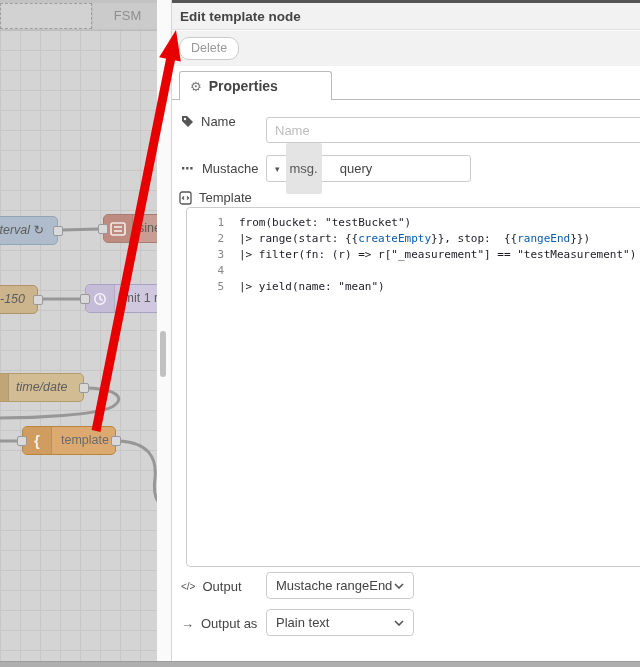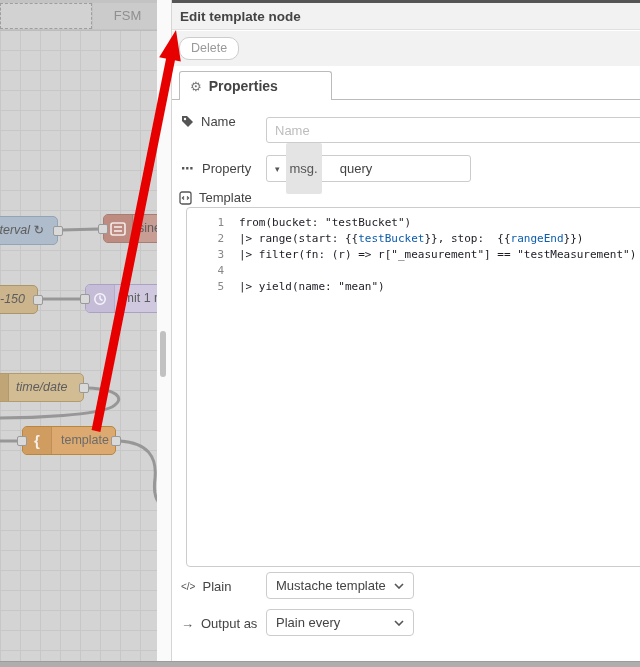--- a/index.html
+++ b/index.html
@@ -165,21 +165,21 @@
           <path fill="#555" d="M1 1h5l6 6-5 5-6-6z"></path>
           <circle cx="4" cy="4" r="1.2" fill="#fff"></circle>
         </svg>
     </span>
     <span>Name</span>
   </div>
   <input class="input-name" type="text" placeholder="Name" style="">
 
   <div class="formlabel" style="left:9px;top:161px;">
     <span class="licon" style="font-weight:bold;letter-spacing:1px;">⋯</span>
-    <span>Property</span>
+    <span>Mustache</span>
   </div>
   <div class="typedinput">
     <span class="caret">▾</span>
     <span class="chip">msg.</span>
     <span class="tival">query</span>
   </div>
 
   <div class="formlabel" style="left:7px;top:190px;">
     <span class="licon">
       <svg width="13" height="14" viewBox="0 0 13 14">
@@ -192,53 +192,53 @@
     <span>Template</span>
   </div>
   <div class="editor">
     <div>
         <div class="code-line">
           <span class="ln">1</span>
           <span class="code"><span>from(bucket: "testBucket")</span></span>
         </div>
         <div class="code-line">
           <span class="ln">2</span>
-          <span class="code"><span>|&gt; range(start: {{</span><span class="mustache">testBucket</span><span>}}, stop:  {{</span><span class="mustache">rangeEnd</span><span>}})</span></span>
+          <span class="code"><span>|&gt; range(start: {{</span><span class="mustache">createEmpty</span><span>}}, stop:  {{</span><span class="mustache">rangeEnd</span><span>}})</span></span>
         </div>
         <div class="code-line">
           <span class="ln">3</span>
           <span class="code"><span>|&gt; filter(fn: (r) =&gt; r["_measurement"] == "testMeasurement")</span></span>
         </div>
         <div class="code-line">
           <span class="ln">4</span>
         </div>
         <div class="code-line">
           <span class="ln">5</span>
           <span class="code"><span>|&gt; yield(name: "mean")</span></span>
         </div>
       </div>
   </div>
 
   <div class="formlabel" style="left:9px;top:579px;">
     <span class="licon" style="font-size:10px;">&lt;/&gt;</span>
-    <span>Plain</span>
+    <span>Output</span>
   </div>
   <div class="selectbox" style="top:572px;">
-    <span>Mustache template</span>
+    <span>Mustache rangeEnd</span>
     <svg width="10" height="6" viewBox="0 0 10 6">
       <polyline points="1,1 5,5 9,1" fill="none" stroke="#555" stroke-width="1.6"></polyline>
       </svg>
   </div>
 
   <div class="formlabel" style="left:9px;top:616px;">
     <span class="licon">→</span>
     <span>Output as</span>
   </div>
   <div class="selectbox" style="top:609px;">
-    <span>Plain every</span>
+    <span>Plain text</span>
     <svg width="10" height="6" viewBox="0 0 10 6">
       <polyline points="1,1 5,5 9,1" fill="none" stroke="#555" stroke-width="1.6"></polyline>
       </svg>
   </div>
 </div>
 
 <div class="bottomstrip"></div>
 
 <svg class="arrowlayer">
   <line x1="96" y1="431" x2="171" y2="57" stroke="#e60000" stroke-width="9"></line>

